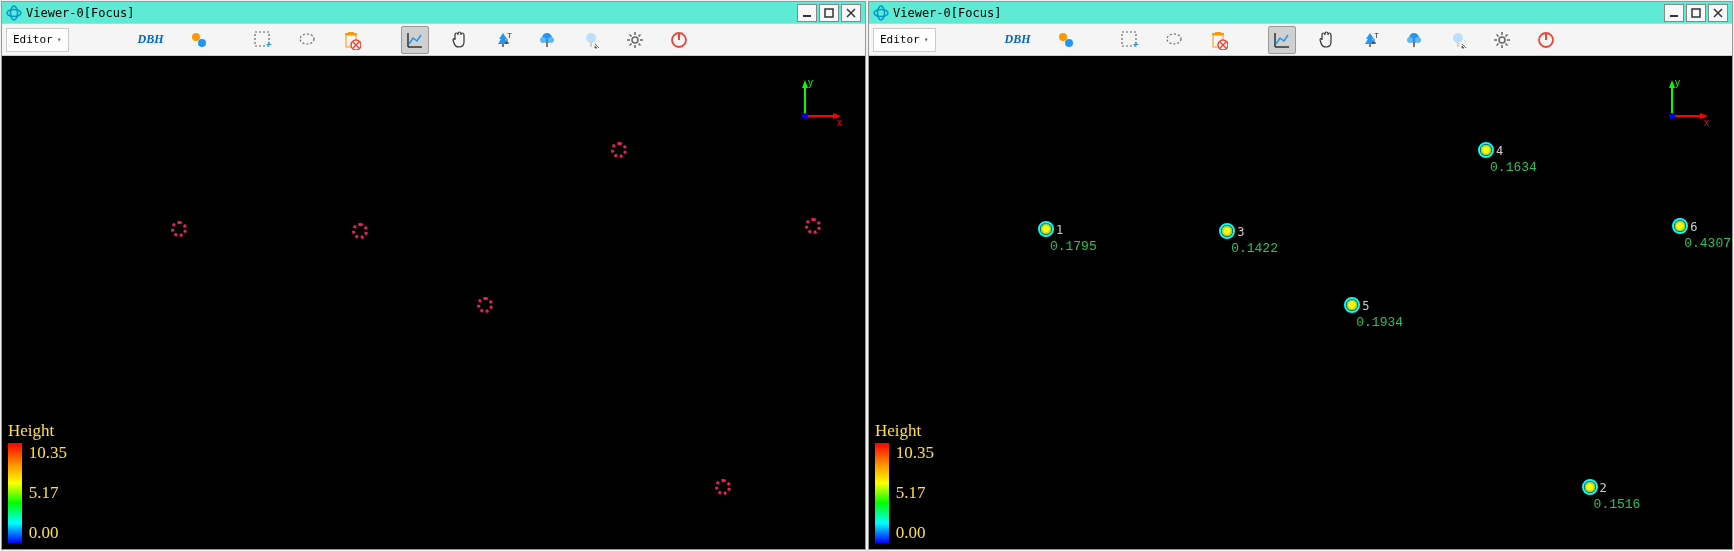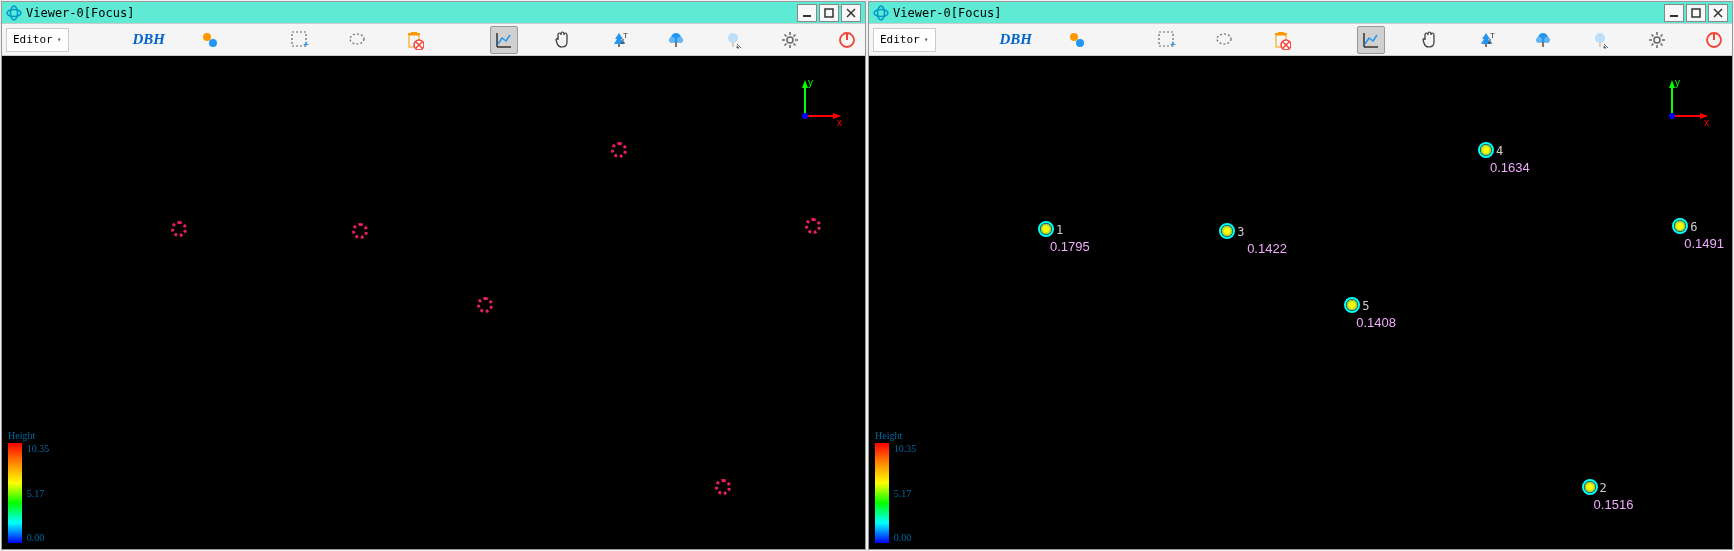--- a/index.html
+++ b/index.html
@@ -4,36 +4,36 @@
 <style>
 * { box-sizing: border-box; margin: 0; padding: 0; }
 body { font-family: "Microsoft YaHei", Arial, sans-serif; background: #f0f0f0; overflow: hidden; }
 .app-container { display: flex; width: 1734px; height: 551px; }
 .viewer-window { flex: 1; display: flex; flex-direction: column; border: 1px solid #999; margin: 1px; background: #fff; }
 .titlebar { display: flex; align-items: center; height: 22px; background: #5eead4; border-bottom: 1px solid #ccc; padding: 0 4px; font-size: 12px; }
 .titlebar-icon { width: 16px; height: 16px; margin-right: 4px; display: inline-flex; align-items: center; justify-content: center; }
 .titlebar-title { flex: 1; font-family: monospace; font-size: 12px; }
 .window-controls { display: flex; gap: 2px; }
 .window-btn { width: 20px; height: 18px; border: 1px solid #888; background: #f8f8f8; display: flex; align-items: center; justify-content: center; cursor: pointer; font-size: 10px; }
-.toolbar { display: flex; align-items: center; height: 32px; background: #f5f5f5; border-bottom: 1px solid #ccc; padding: 2px 4px; gap: 16px; justify-content: space-between; }
+.toolbar { display: flex; align-items: center; height: 32px; background: #f5f5f5; border-bottom: 1px solid #ccc; padding: 2px 4px; gap: 16px; }
 .editor-dropdown { display: flex; align-items: center; height: 24px; padding: 0 6px; border: 1px solid #ccc; background: #fff; font-size: 11px; cursor: pointer; font-family: monospace; }
 .editor-dropdown::after { content: "▾"; margin-left: 4px; font-size: 8px; color: #666; }
 .toolbar-sep { width: 4px; }
 .tool-btn { width: 28px; height: 28px; display: flex; align-items: center; justify-content: center; cursor: pointer; border-radius: 2px; }
-.tool-btn.text-dbh { color: #0066cc; font-weight: bold; font-size: 15px; font-style: italic; width: 36px; font-family: "Times New Roman", serif; }
+.tool-btn.text-dbh { color: #0066cc; font-weight: bold; font-size: 12px; font-style: italic; width: 36px; font-family: "Times New Roman", serif; margin-left: 28px; }
 .tool-btn.active { background: #d0d0d0; border: 1px solid #999; }
 .viewer-canvas { flex: 1; background: #000; position: relative; overflow: hidden; }
 .axis-gizmo { position: absolute; top: 20px; right: 20px; width: 50px; height: 50px; }
-.legend { position: absolute; left: 6px; bottom: 6px; color: #0369a1; font-size: 10px; }
+.legend { position: absolute; left: 6px; bottom: 6px; color: #fde047; font-size: 17px; }
 .legend-title { font-family: "Times New Roman", serif; margin-bottom: 2px; }
 .legend-bar { width: 14px; height: 100px; background: linear-gradient(to top, #0000ff, #00ffff, #00ff00, #ffff00, #ff8800, #ff0000); display: inline-block; vertical-align: bottom; }
 .legend-labels { display: inline-flex; flex-direction: column; justify-content: space-between; height: 100px; margin-left: 2px; font-family: "Times New Roman", serif; vertical-align: bottom; }
 .point-marker { position: absolute; width: 16px; height: 16px; border: 3px dotted #e91e63; border-radius: 50%; transform: translate(-50%, -50%); }
 .point-marker.colored { border: 2px solid #00ffff; background: radial-gradient(circle, #ffff00 30%, #8bc34a 60%, transparent 70%); }
-.point-label { position: absolute; color: #f0abfc; font-size: 13px; font-family: Liberation Sans, sans-serif; white-space: nowrap; }
+.point-label { position: absolute; color: #22c55e; font-size: 13px; font-family: Liberation Mono, monospace; white-space: nowrap; }
 .point-id { position: absolute; color: #ccc; font-size: 12px; font-family: monospace; }
 svg { display: block; }
 </style>
 </head>
 <body>
 
 <div class="app-container" id="app">
   <div class="viewer-window">
     <div class="titlebar">
       <span class="titlebar-icon">
@@ -291,30 +291,30 @@
             <polygon points="46,40 38,37 38,43" fill="#ff0000"></polygon>
             <text x="42" y="50" fill="#ff0000" font-size="10">x</text>
             <circle cx="10" cy="40" r="3" fill="#0000ff"></circle>
           </svg>
         </div>
       <div class="point-marker colored" style="left:20.5%; top:35%;"></div>
         <div class="point-id" style="left:calc(20.5% + 10px); top:calc(35% - 6px);">1</div>
         <div class="point-label" style="left:calc(20.5% + 4px); top:calc(35% + 10px);">0.1795</div>
         <div class="point-marker colored" style="left:41.5%; top:35.5%;"></div>
         <div class="point-id" style="left:calc(41.5% + 10px); top:calc(35.5% - 6px);">3</div>
-        <div class="point-label" style="left:calc(41.5% + 4px); top:calc(35.5% + 10px);margin-left:16px;">0.1422</div>
+        <div class="point-label" style="left:calc(41.5% + 4px); top:calc(35.5% + 10px);">0.1422</div>
         <div class="point-marker colored" style="left:71.5%; top:19%;"></div>
         <div class="point-id" style="left:calc(71.5% + 10px); top:calc(19% - 6px);">4</div>
         <div class="point-label" style="left:calc(71.5% + 4px); top:calc(19% + 10px);">0.1634</div>
         <div class="point-marker colored" style="left:94%; top:34.5%;"></div>
         <div class="point-id" style="left:calc(94% + 10px); top:calc(34.5% - 6px);">6</div>
-        <div class="point-label" style="left:calc(94% + 4px); top:calc(34.5% + 10px);">0.1491</div>
+        <div class="point-label" style="left:calc(94% + 4px); top:calc(34.5% + 10px);">0.4307</div>
         <div class="point-marker colored" style="left:56%; top:50.5%;"></div>
         <div class="point-id" style="left:calc(56% + 10px); top:calc(50.5% - 6px);">5</div>
-        <div class="point-label" style="left:calc(56% + 4px); top:calc(50.5% + 10px);">0.1408</div>
+        <div class="point-label" style="left:calc(56% + 4px); top:calc(50.5% + 10px);">0.1934</div>
         <div class="point-marker colored" style="left:83.5%; top:87.5%;"></div>
         <div class="point-id" style="left:calc(83.5% + 10px); top:calc(87.5% - 6px);">2</div>
         <div class="point-label" style="left:calc(83.5% + 4px); top:calc(87.5% + 10px);">0.1516</div>
       <div class="legend">
         <div class="legend-title">Height</div>
         <div class="legend-bar"></div>
         <div class="legend-labels">
           <span>10.35</span>
           <span>5.17</span>
           <span>0.00</span>

